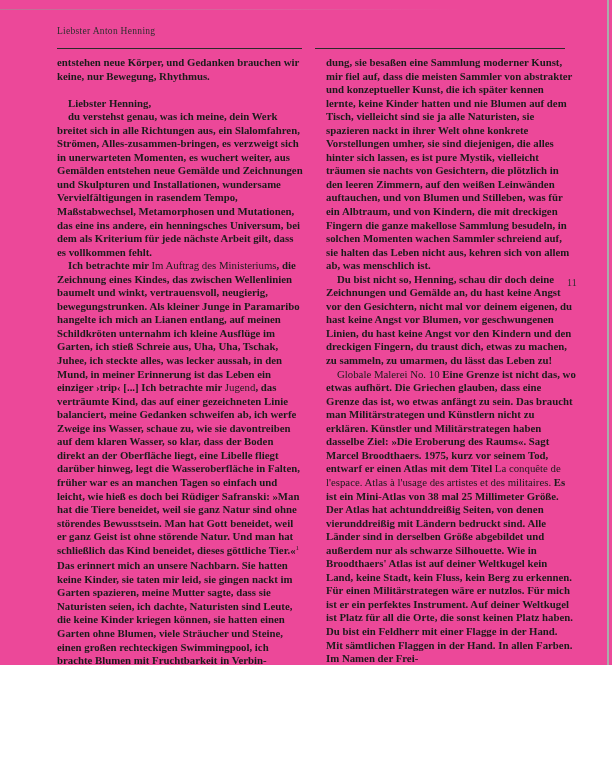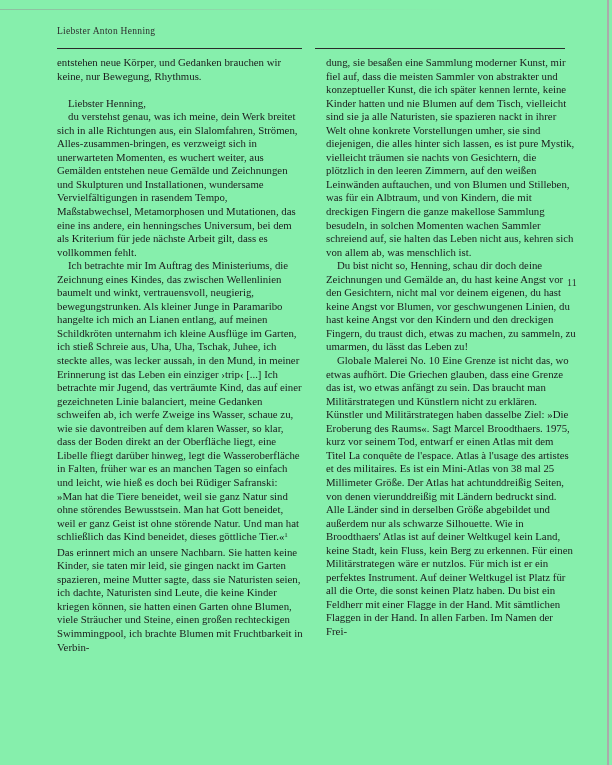--- a/index.html
+++ b/index.html
@@ -1,20 +1,20 @@
 <!DOCTYPE html>
 <html lang="de"><head>
 <meta charset="utf-8">
 <style>
   html, body { margin: 0; padding: 0; background: #ffffff; }
   .page {
     position: relative;
     width: 612px;
-    height: 765px;
-    background: #86efac;
+    height: 665px;
+    background: #ec4899;
     overflow: hidden;
     font-family: "Liberation Serif", serif;
     color: #1b1b1b;
   }
   .running-head {
     position: absolute;
     left: 57px;
     top: 26px;
     font-size: 9.5px;
     letter-spacing: 0.3px;
@@ -34,23 +34,23 @@
     font-size: 10.8px;
     line-height: 13.55px;
     text-align: left;
     color: #1b1b1b;
   }
   .col-left  { left: 57px;  width: 246px; }
   .col-right { left: 326px; width: 250px; }
   p.para { margin: 0; padding: 0; }
   p.para.indent { text-indent: 11px; }
   p.para.space-before { margin-top: 13.55px; }
-  .run-normal { font-style: normal; font-weight: normal; }
+  .run-normal { font-style: normal; font-weight: bold; }
   .run-italic { }
-  .run-bold   { font-weight: normal; }
+  .run-bold   { font-weight: bold; }
   .run-sup    { font-size: 7px; position: relative; top: -3.5px; }
   .page-number {
     position: absolute;
     left: 567px;
     top: 277px;
     font-size: 10px;
     color: #2e2e2e;
   }
   .scan-edge-right {
     position: absolute;

